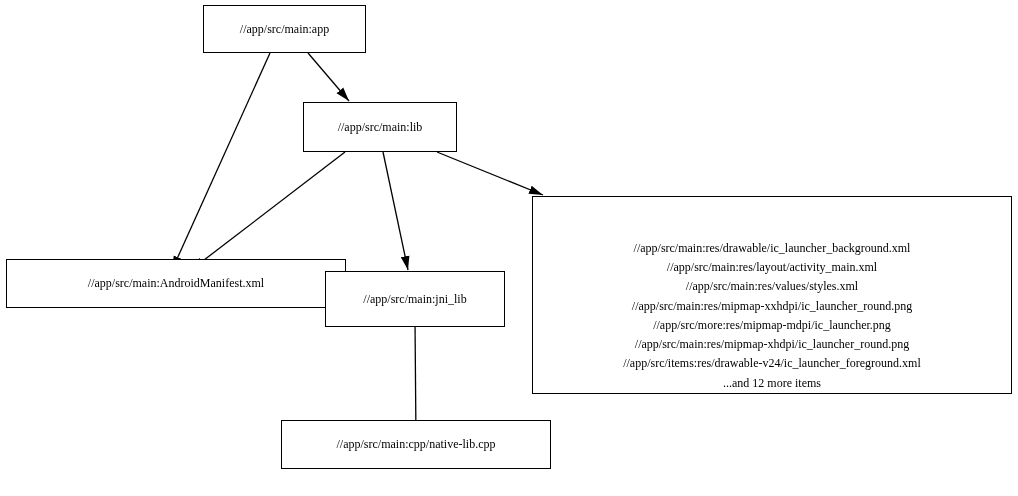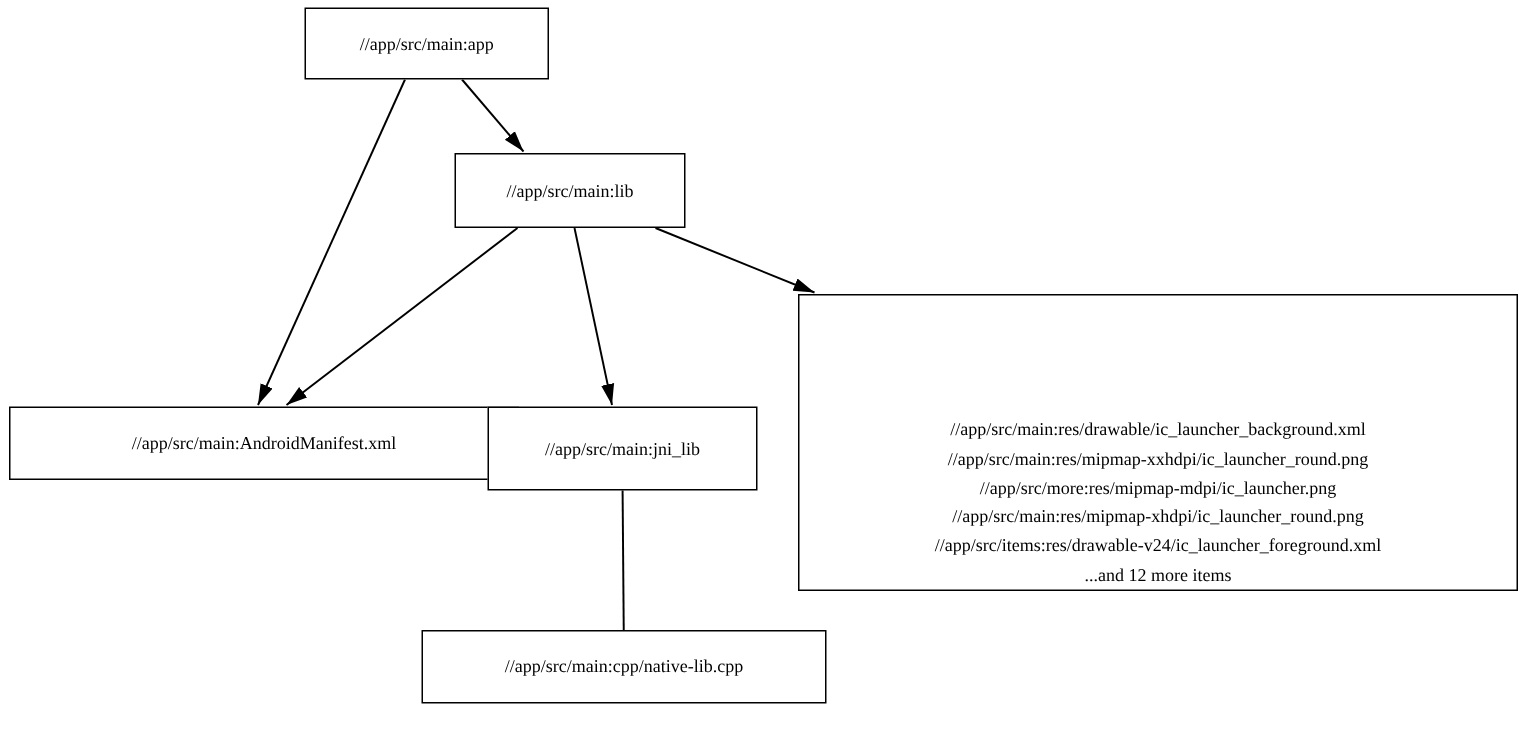--- a/index.html
+++ b/index.html
@@ -65,28 +65,30 @@
         <line x1="415" y1="320" x2="416" y2="441" marker-end="url(#arrow)"></line>
       </g>
   </svg>
   <div>
       <div class="node" style="left: 203px; top: 5px; width: 163px; height: 48px;">
         <span>//app/src/main:app</span>
       </div>
       <div class="node" style="left: 303px; top: 102px; width: 154px; height: 50px;">
         <span>//app/src/main:lib</span>
       </div>
-      <div class="node" style="left: 6px; top: 271px; width: 340px; height: 49px;">
+      <div class="node" style="left: 6px; top: 259px; width: 340px; height: 49px;">
         <span>//app/src/main:AndroidManifest.xml</span>
       </div>
       <div class="node" style="left: 325px; top: 271px; width: 180px; height: 56px;">
         <span>//app/src/main:jni_lib</span>
       </div>
       <div class="node multiline" style="left: 532px; top: 196px; width: 480px; height: 198px;">
         <div class="node-line">//app/src/main:res/drawable/ic_launcher_background.xml</div>
+        <div class="node-line">//app/src/main:res/layout/activity_main.xml</div>
+        <div class="node-line">//app/src/main:res/values/styles.xml</div>
         <div class="node-line">//app/src/main:res/mipmap-xxhdpi/ic_launcher_round.png</div>
         <div class="node-line">//app/src/more:res/mipmap-mdpi/ic_launcher.png</div>
         <div class="node-line">//app/src/main:res/mipmap-xhdpi/ic_launcher_round.png</div>
         <div class="node-line">//app/src/items:res/drawable-v24/ic_launcher_foreground.xml</div>
         <div class="node-line">...and 12 more items</div>
       </div>
       <div class="node" style="left: 281px; top: 420px; width: 270px; height: 49px;">
         <span>//app/src/main:cpp/native-lib.cpp</span>
       </div>
     </div>

